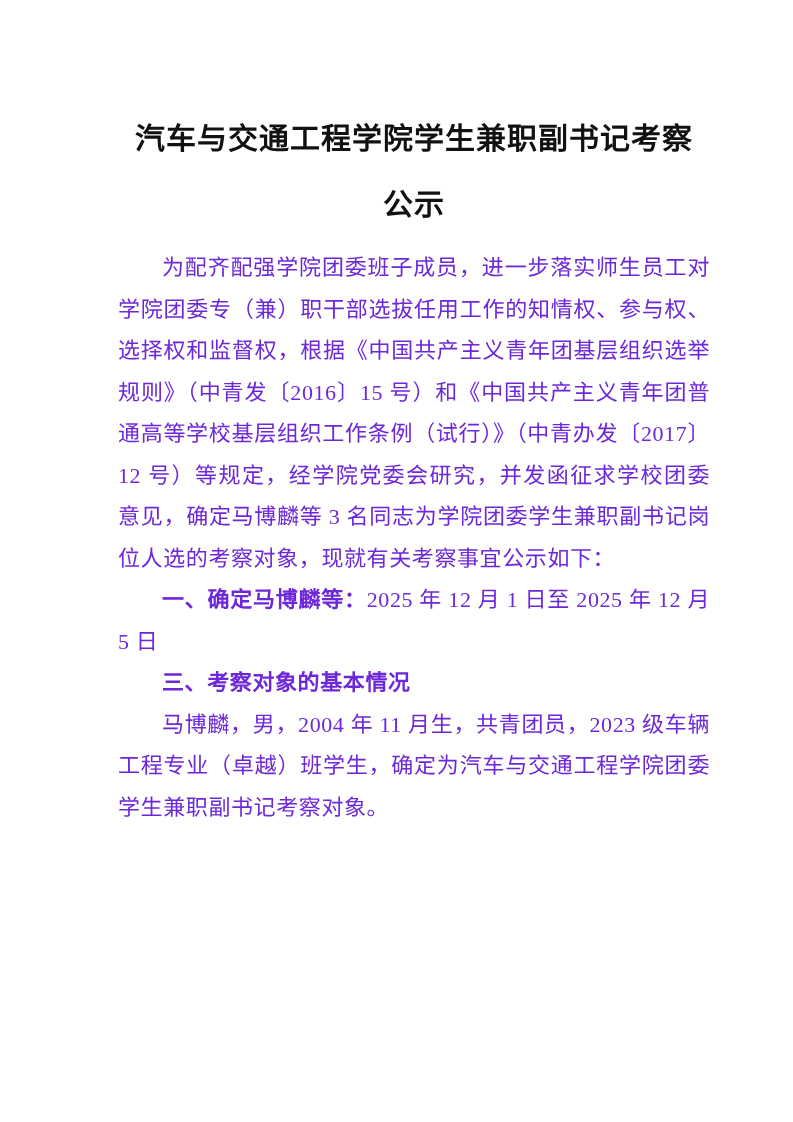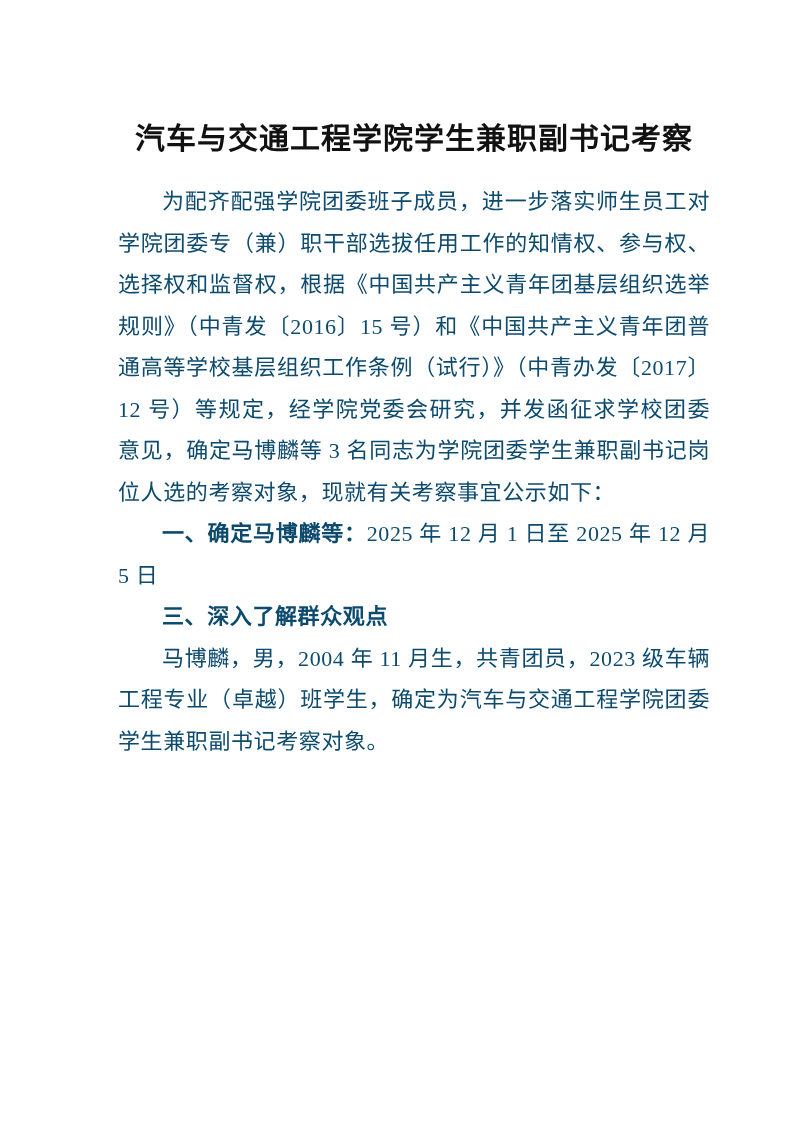--- a/index.html
+++ b/index.html
@@ -32,52 +32,53 @@
   }
   .doc-title .title-line {
     display: block;
   }
   .doc-body {
     margin-top: 9px;
     font-size: 22px;
     line-height: 41.5px;
     letter-spacing: 0.6px;
     text-align: justify;
-    color: #0c4a6e;
+    color: #6d28d9;
   }
   .para {
     text-indent: 2em;
     text-align: justify;
     text-justify: inter-character;
   }
   .para b, .para .bold-run {
     font-weight: bold;
   }
 </style>
 </head>
 <body>
 
 <div class="page">
   <div class="content">
 
     <h1 class="doc-title">
       <span class="title-line">汽车与交通工程学院学生兼职副书记考察</span>
+      <span class="title-line">公示</span>
     </h1>
 
     <div class="doc-body">
 
       <p class="para">为配齐配强学院团委班子成员，进一步落实师生员工对学院团委专（兼）职干部选拔任用工作的知情权、参与权、选择权和监督权，根据《中国共产主义青年团基层组织选举规则》（中青发〔2016〕15 号）和《中国共产主义青年团普通高等学校基层组织工作条例（试行）》（中青办发〔2017〕12 号）等规定，经学院党委会研究，并发函征求学校团委意见，确定马博麟等 3 名同志为学院团委学生兼职副书记岗位人选的考察对象，现就有关考察事宜公示如下：</p>
 
       <p class="para">
         <span class="bold-run">一、确定马博麟等：</span><span>2025 年 12 月 1 日至 2025 年 12 月 5 日</span>
       </p>
 
 
       <p class="para">
-        <span class="bold-run">三、深入了解群众观点</span>
+        <span class="bold-run">三、考察对象的基本情况</span>
       </p>
 
       <p class="para">马博麟，男，2004 年 11 月生，共青团员，2023 级车辆工程专业（卓越）班学生，确定为汽车与交通工程学院团委学生兼职副书记考察对象。</p>
 
 
     </div>
   </div>
 </div>
 
 </body></html>

